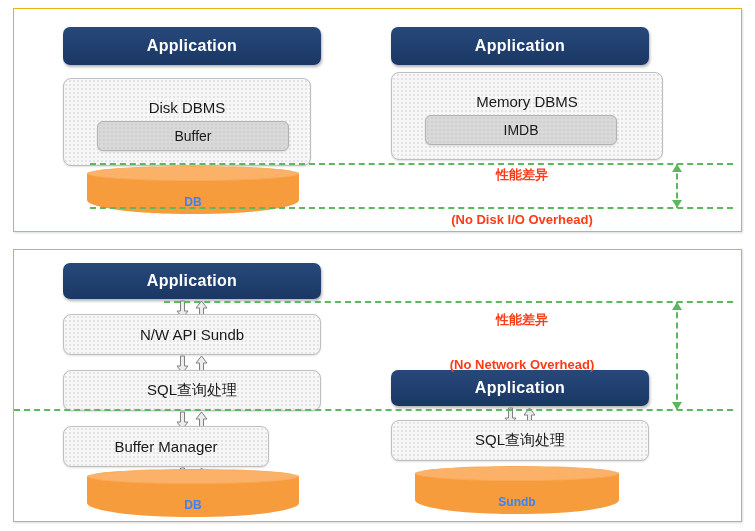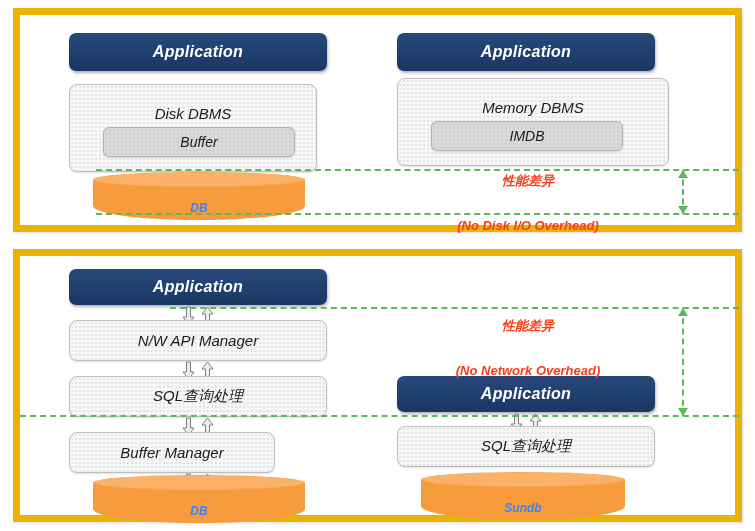--- a/index.html
+++ b/index.html
@@ -9,24 +9,23 @@
     font-family:"Liberation Sans","DejaVu Sans",sans-serif;
     overflow:hidden;
     position:relative;
   }
   .stage{position:absolute;left:0;top:0;width:755px;height:531px;}
 
   
   .panel{
     position:absolute;
     background:#ffffff;
-    border:7px solid #eab308;
+    border:1px solid #eab308;
     box-shadow:1px 1px 2px rgba(0,0,0,.14);
     box-sizing:border-box;
-    font-style:italic;
   }
   #panel-top{left:13px;top:8px;width:729px;height:224px;}
   #panel-bottom{left:13px;top:249px;width:729px;height:273px;}
 
   
   .app-bar{
     position:absolute;
     background:linear-gradient(180deg,#27497a 0%,#1f3f6e 55%,#1b3763 100%);
     border-radius:7px;
     color:#ffffff;
@@ -175,21 +174,21 @@
 
     <div class="arrow-pair" style="left:49px;top:49px;width:258px;height:20px;">
       <svg class="blk-arrow" width="13" height="19" viewBox="0 0 13 19">
         <polygon points="4.5,1 8.5,1 8.5,11 12,11 6.5,18 1,11 4.5,11" fill="#ededed" stroke="#808080" stroke-width="1"></polygon>
       </svg>
       <svg class="blk-arrow" width="13" height="19" viewBox="0 0 13 19">
         <polygon points="6.5,1 12,8 8.5,8 8.5,18 4.5,18 4.5,8 1,8" fill="#ededed" stroke="#808080" stroke-width="1"></polygon>
       </svg>
     </div>
 
-    <div class="lt-box fs-box" style="left:49px;top:64px;width:258px;height:41px;">N/W API Manager</div>
+    <div class="lt-box fs-box" style="left:49px;top:64px;width:258px;height:41px;">N/W API Sundb</div>
 
     <div class="arrow-pair" style="left:49px;top:104px;width:258px;height:20px;">
       <svg class="blk-arrow" width="13" height="19" viewBox="0 0 13 19">
         <polygon points="4.5,1 8.5,1 8.5,11 12,11 6.5,18 1,11 4.5,11" fill="#ededed" stroke="#808080" stroke-width="1"></polygon>
       </svg>
       <svg class="blk-arrow" width="13" height="19" viewBox="0 0 13 19">
         <polygon points="6.5,1 12,8 8.5,8 8.5,18 4.5,18 4.5,8 1,8" fill="#ededed" stroke="#808080" stroke-width="1"></polygon>
       </svg>
     </div>
 

